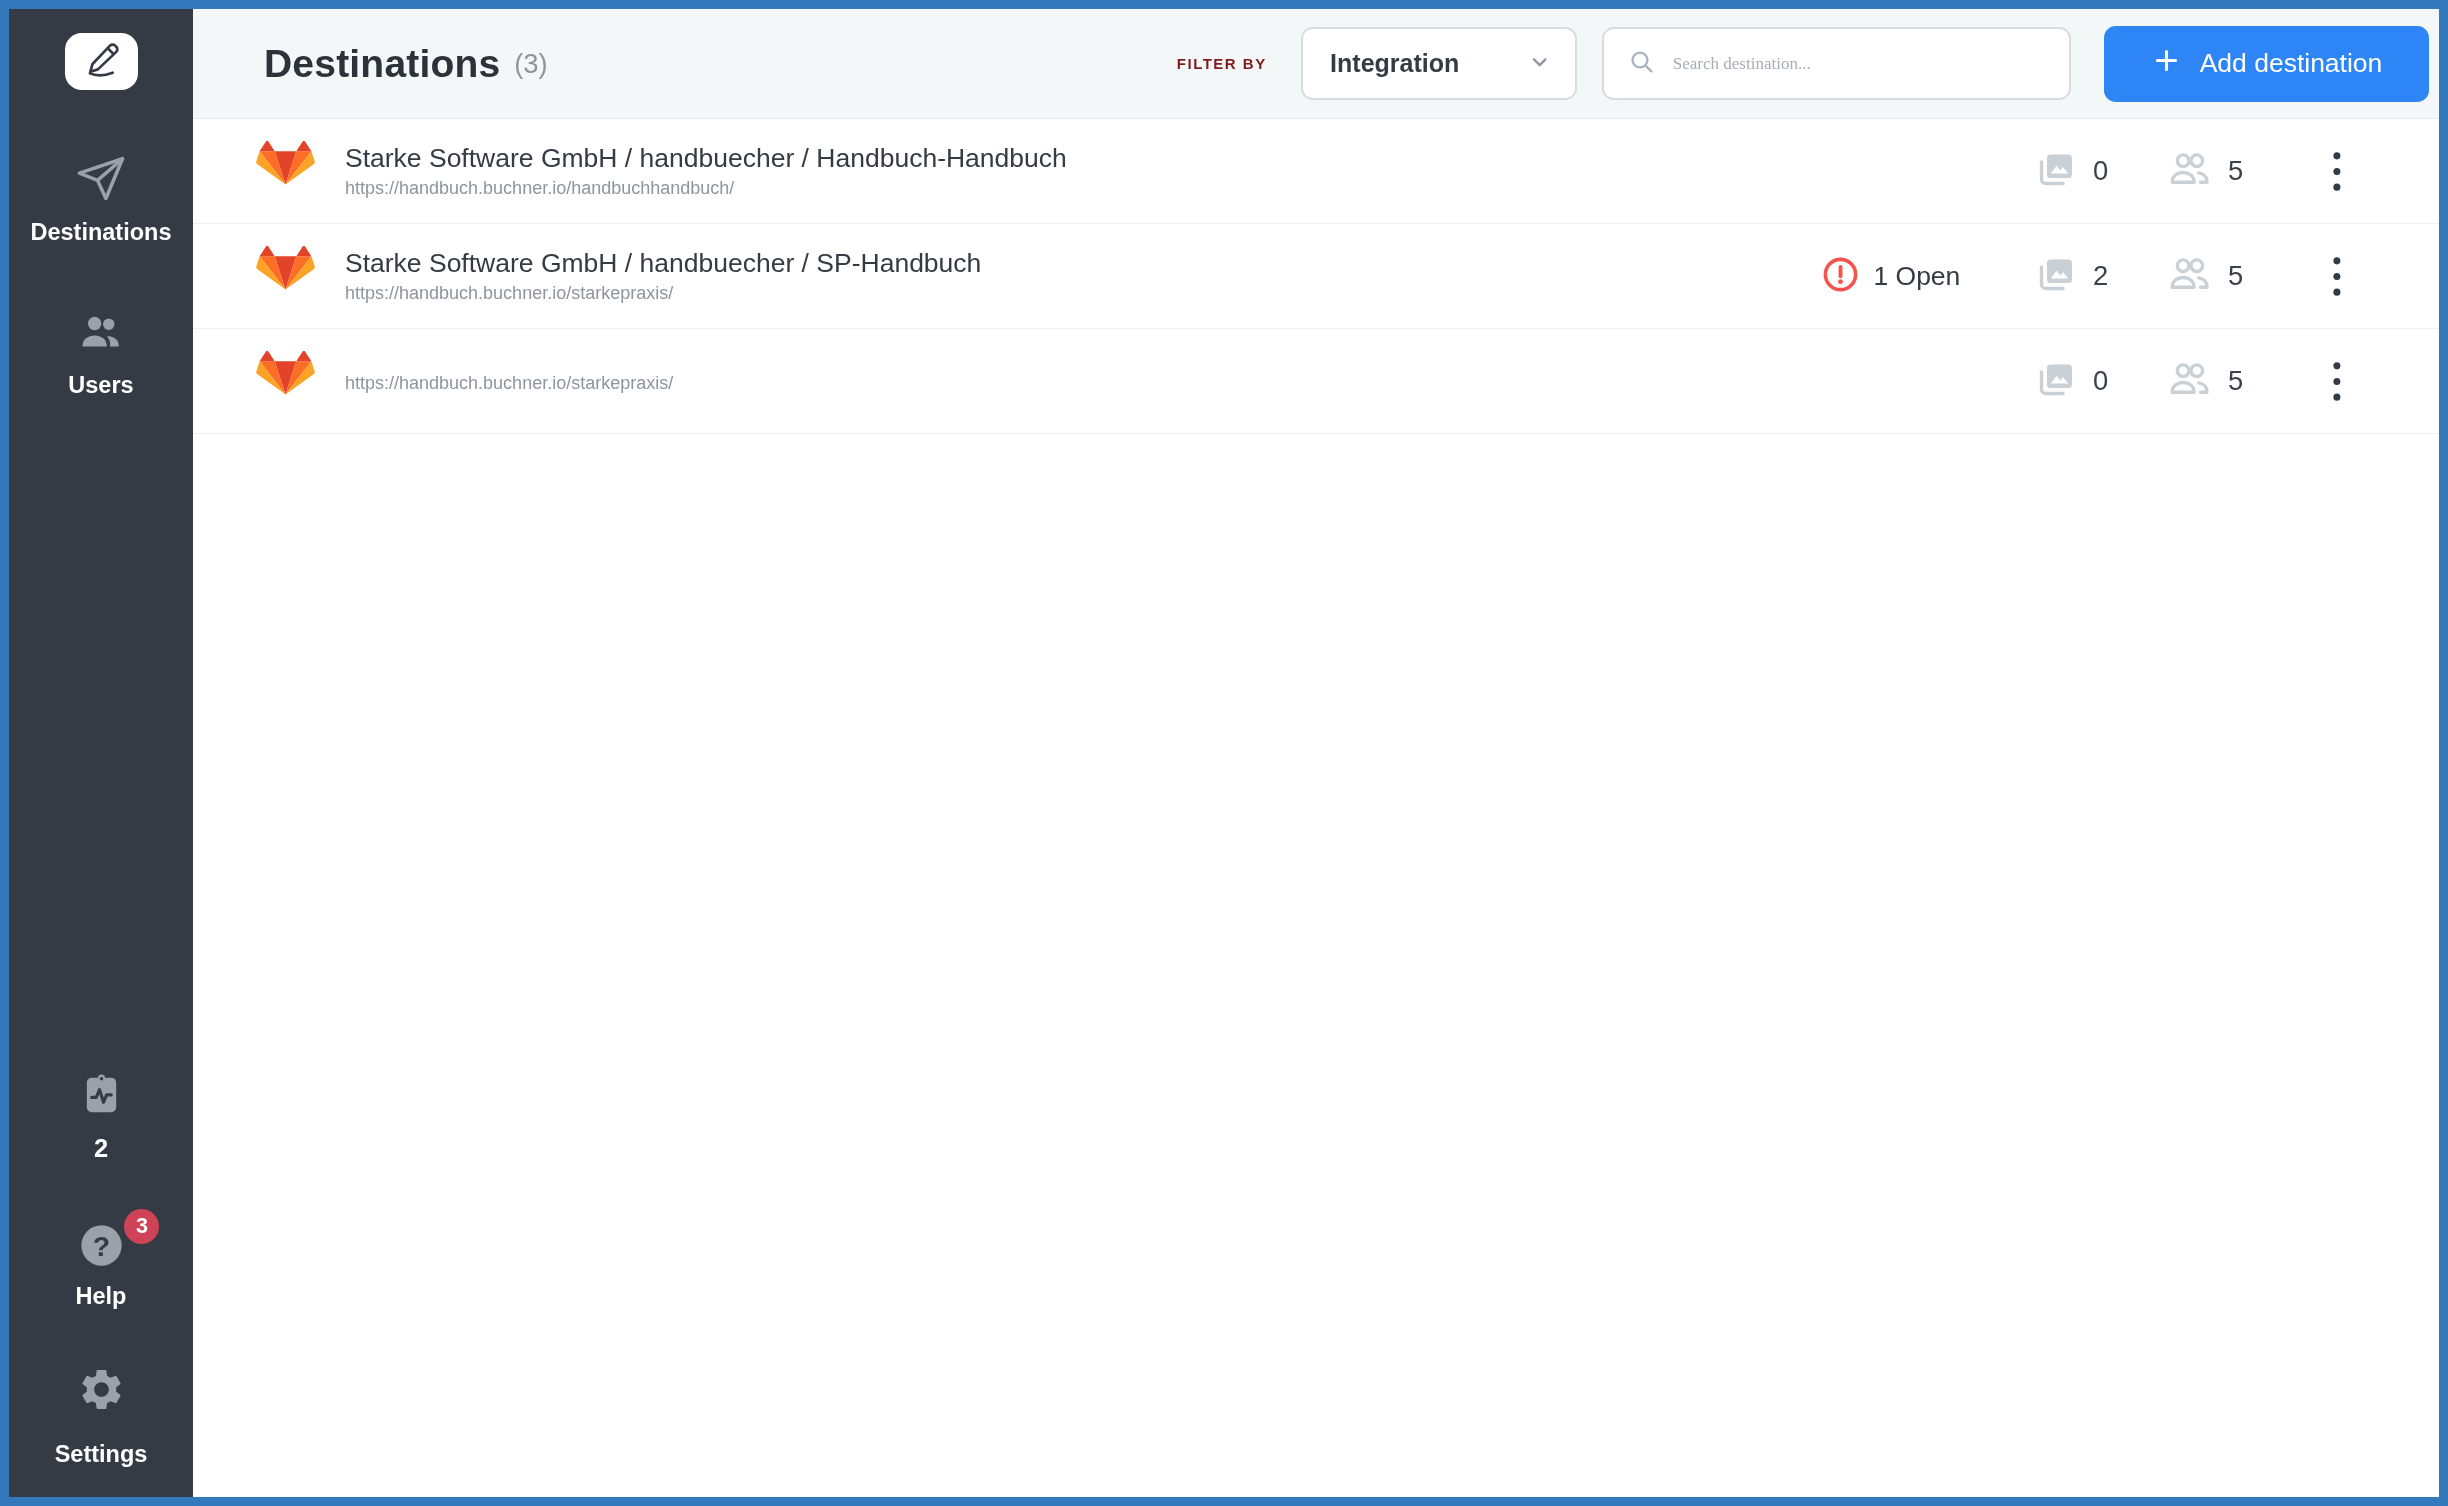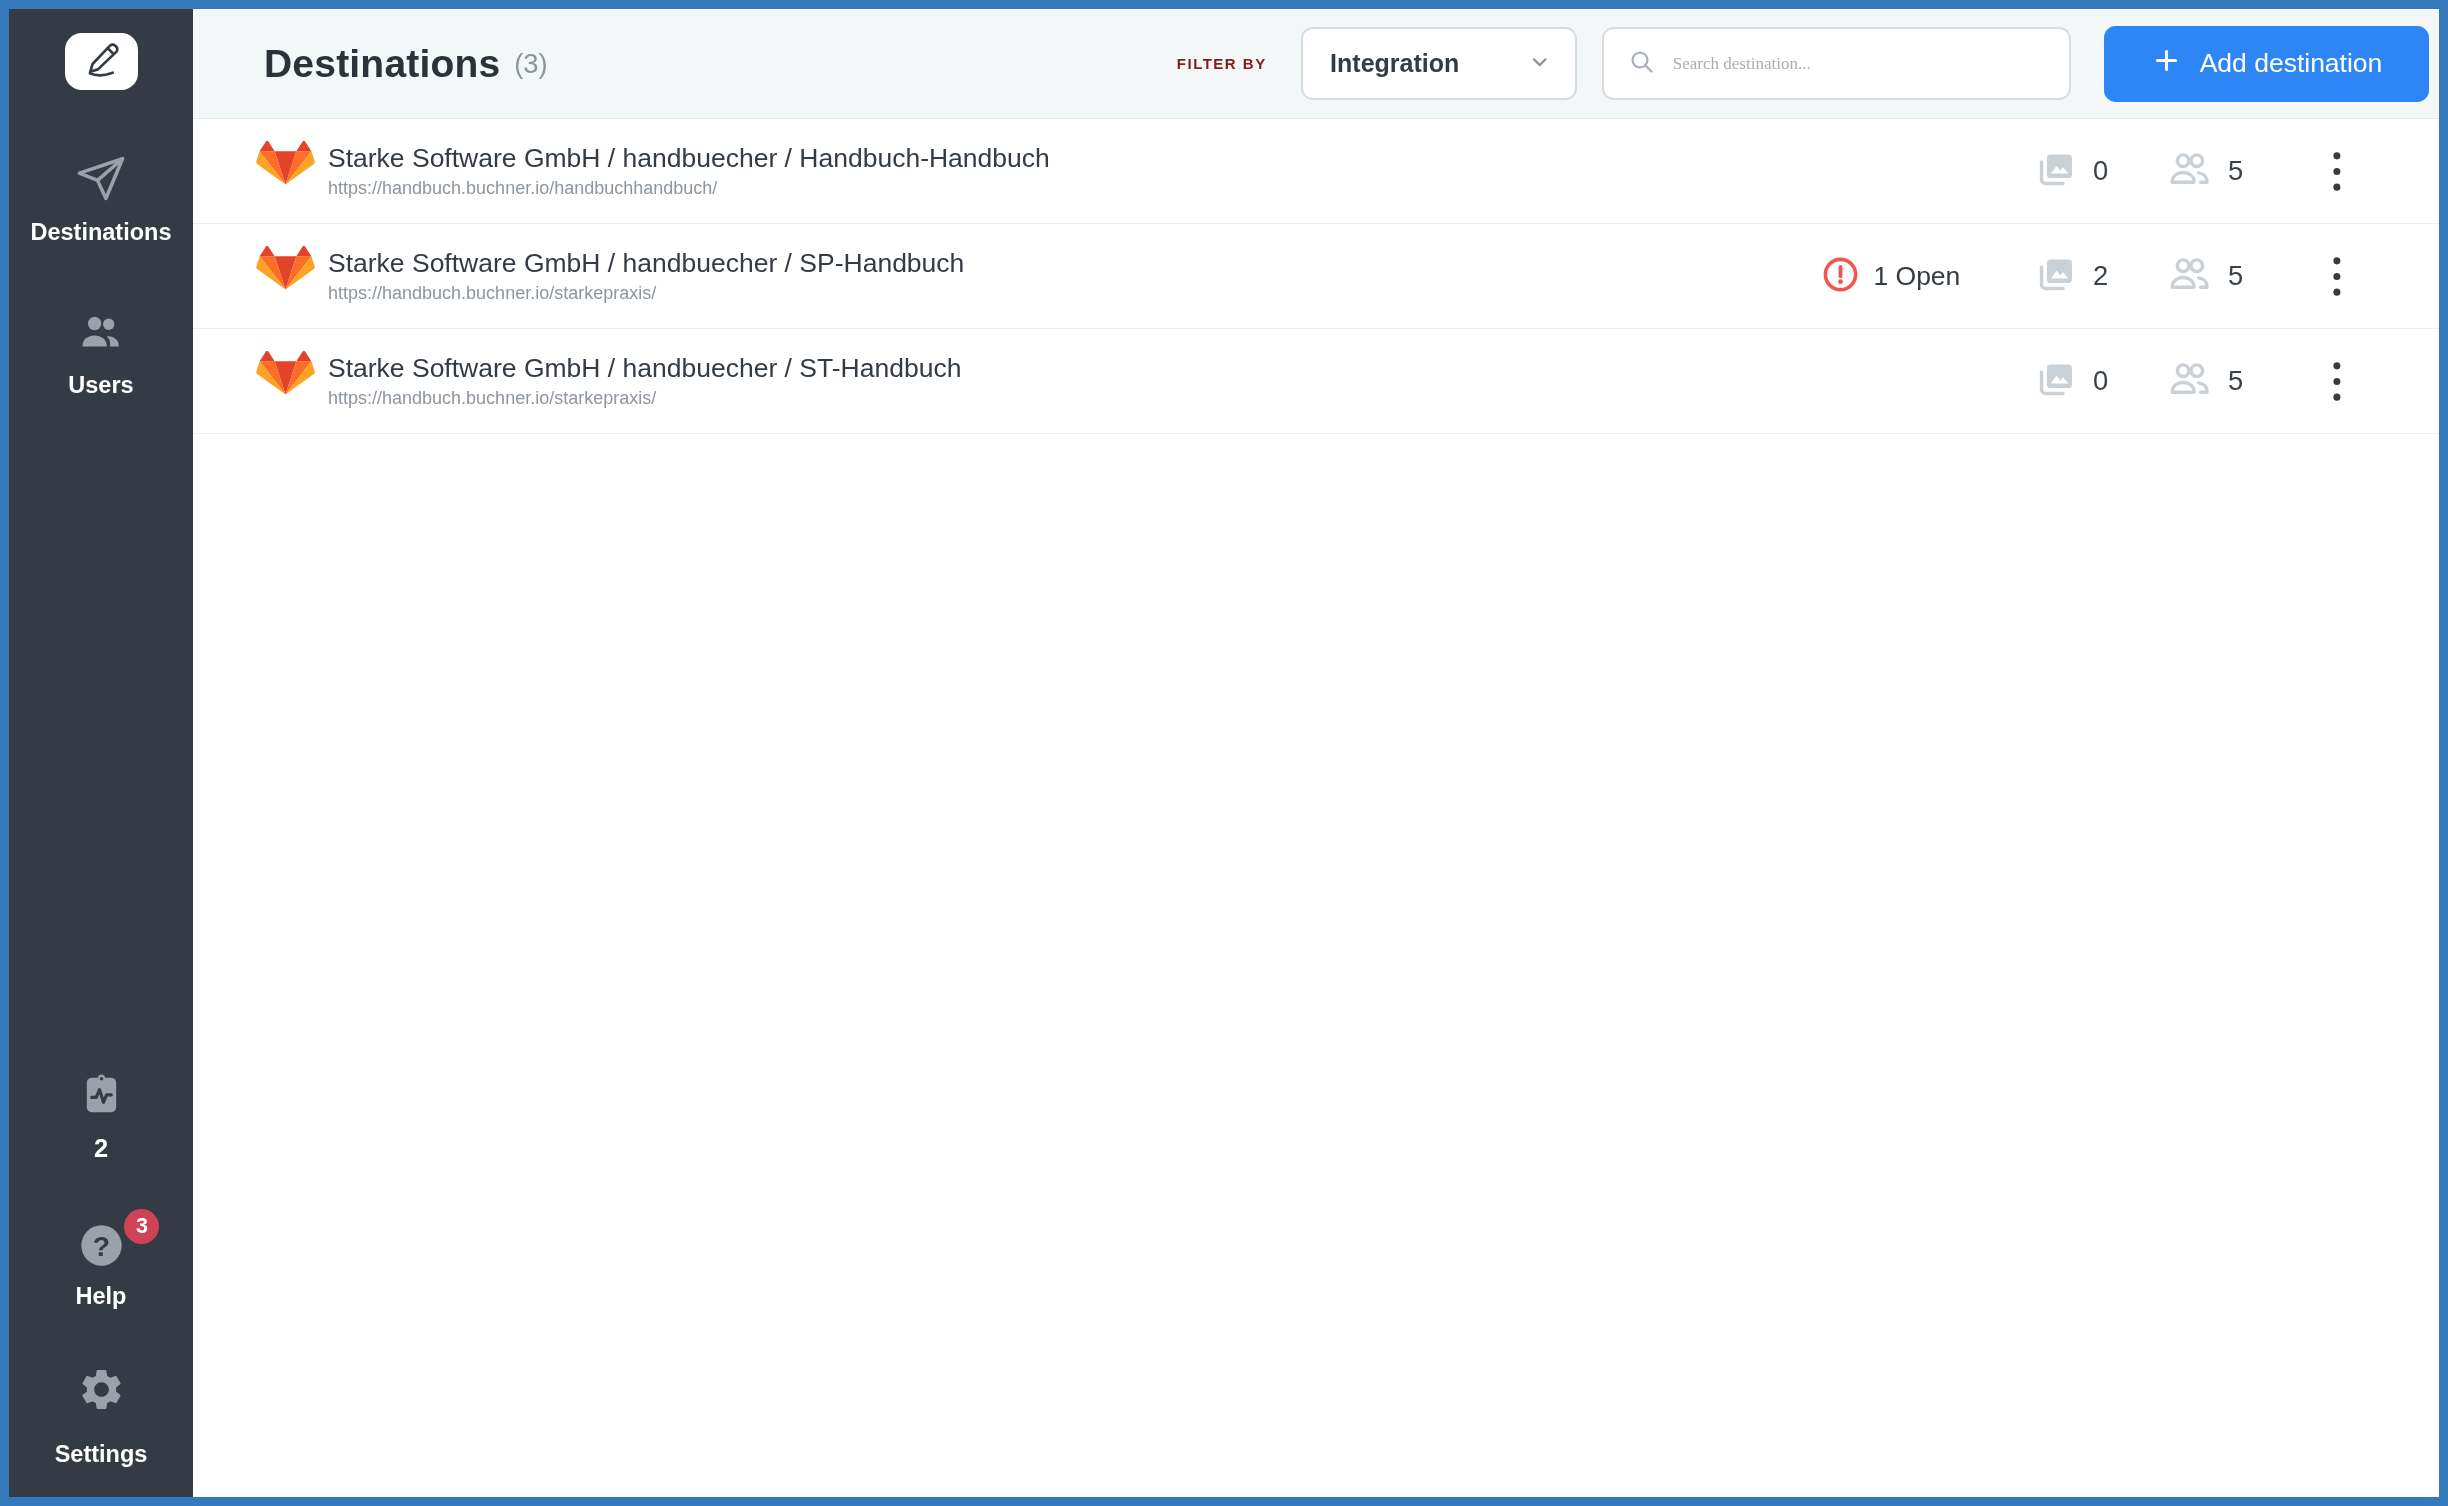--- a/index.html
+++ b/index.html
@@ -31,21 +31,21 @@
   .dropdown{width:276px;height:73px;background:#fff;border:2px solid #d6dce1;border-radius:11.8px;display:flex;align-items:center;padding:0 21.6px 0 27.4px;box-sizing:border-box;cursor:pointer;}
   .dropdown .val{font-size:25px;font-weight:bold;color:#333b44;flex:1;}
   .searchbox{margin-left:25.5px;width:469px;height:73px;background:#fff;border:2px solid #d6dce1;border-radius:11.8px;display:flex;align-items:center;box-sizing:border-box;padding:0 19.6px 0 23.5px;}
   .searchbox input{border:none;outline:none;flex:1;margin-left:15.7px;font-size:17px;color:#444;font-family:Liberation Serif, serif;background:transparent;}
   .searchbox input::placeholder{color:#a6aeb6;}
   .add-btn{margin-left:33px;width:325px;height:76px;background:#2e86f6;border:none;border-radius:11.8px;color:#fff;font-size:26.5px;font-weight:normal;display:flex;align-items:center;justify-content:center;gap:17.6px;cursor:pointer;font-family:"Liberation Sans",sans-serif;}
 
   
   .rows{display:flex;flex-direction:column;}
   .row{height:105px;border-bottom:1px solid #edf0f2;display:flex;align-items:center;padding:0 96px 0 63px;box-sizing:border-box;background:#fff;}
-  .row-text{margin-left:13px;display:flex;flex-direction:column;min-width:0;}
+  .row-text{margin-left:30px;display:flex;flex-direction:column;min-width:0;}
   .row-title{font-size:26.5px;color:#333b44;}
   .row-url{margin-top:4.9px;font-size:18px;color:#8d959e;}
   .alert-group{display:flex;align-items:center;gap:13.7px;margin-right:74px;justify-content:center;}
   .alert-text{font-size:26.5px;color:#333b44;}
   .stat{display:flex;align-items:center;gap:15.7px;}
   .stat .num{font-size:27.4px;color:#39414a;}
   .stat-images{margin-right:59px;}
   .stat-users{margin-right:88px;}
   .kebab{width:11.8px;height:47px;display:flex;align-items:center;justify-content:center;cursor:pointer;}
 </style>
@@ -268,21 +268,20 @@
             <path fill="#e24329" d="M293 435 400.7 103.3H185.3Z"></path>
             <path fill="#fc6d26" d="M293 435 185.3 103.3H34.4Z"></path>
             <path fill="#fca326" d="M34.4 103.3 1.7 204a22.3 22.3 0 0 0 8.1 24.9L293 435Z"></path>
             <path fill="#e24329" d="M34.4 103.3h150.9L120.4 3.6a11.2 11.2 0 0 0-21.2 0Z"></path>
             <path fill="#fc6d26" d="M293 435 400.7 103.3h150.9Z"></path>
             <path fill="#fca326" d="M551.6 103.3 584.4 204a22.3 22.3 0 0 1-8.1 24.9L293 435Z"></path>
             <path fill="#e24329" d="M551.6 103.3H400.7L465.6 3.6a11.2 11.2 0 0 1 21.2 0Z"></path>
           </svg>
         </span>
         <div class="row-text">
-          <span class="row-title">Starke Software GmbH / handbuecher / ST-Handbuch</span>
           <span class="row-url">https://handbuch.buchner.io/starkepraxis/</span>
         </div>
         <span class="flex-sp"></span>
         <div class="stat stat-images">
           <span>
             <svg width="43" height="43" viewBox="0 0 24 24">
                 <path d="M4.2 7.8v9.6a2.4 2.4 0 0 0 2.4 2.4h9.6" stroke="#c9d0d6" stroke-width="1.9" fill="none" stroke-linecap="round"></path>
                 <rect x="7.2" y="3.6" width="14" height="13.2" rx="2.2" fill="#c9d0d6"></rect>
                 <path d="M9.4 14.2l3.2-4.3 2.1 2.6 1.5-1.9 2.9 3.6z" fill="#fff"></path>
               </svg>

